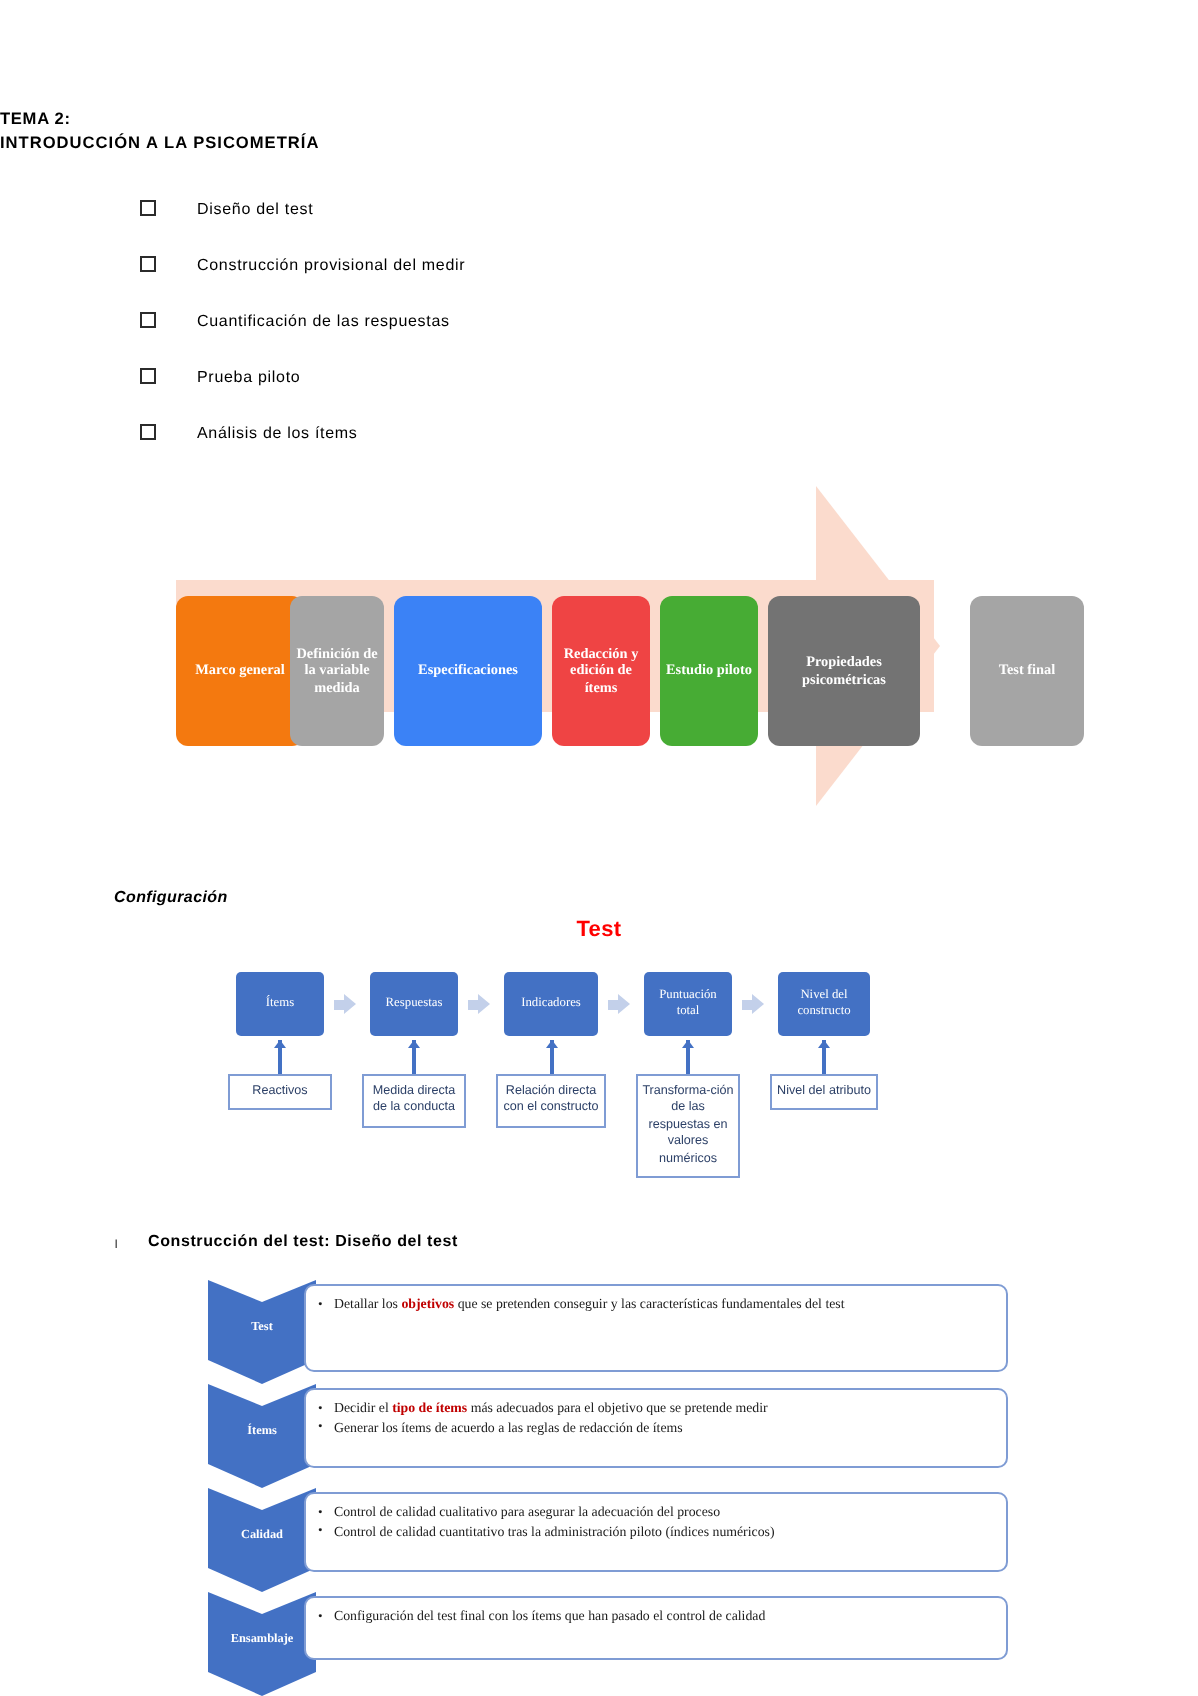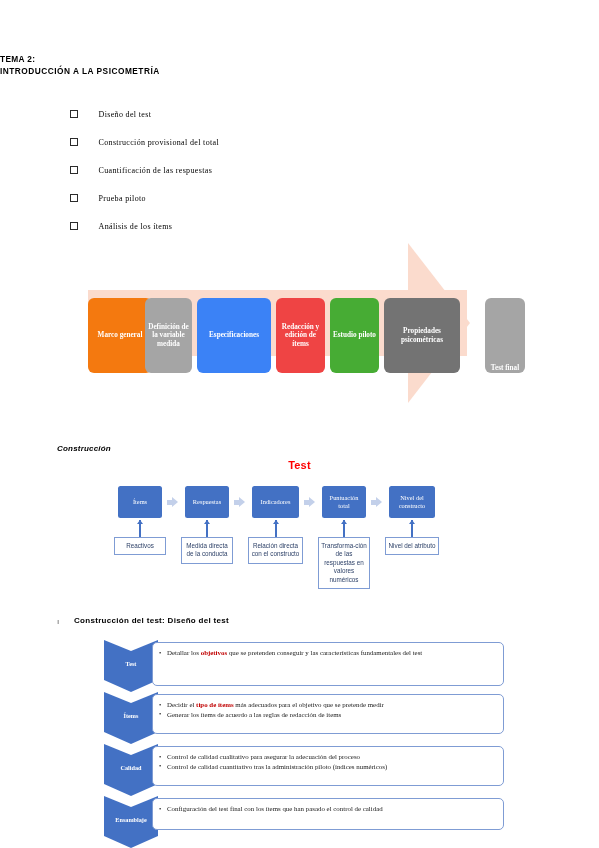--- a/index.html
+++ b/index.html
@@ -14,21 +14,21 @@
   
   .doc-title{
     position:absolute;left:0;right:0;top:53px;
     font-size:8.3px;font-weight:bold;
     letter-spacing:.35px;line-height:12px;
   }
   .doc-title .l2{letter-spacing:.5px;}
 
   
   .bullets{position:absolute;left:70px;top:100px;width:420px;}
-  .bullet-row{display:flex;align-items:center;height:28px;font-family:Liberation Serif, serif;}
+  .bullet-row{display:flex;align-items:flex-start;height:28px;}
   .bullet-mark{
     width:5.5px;height:5.5px;border:1px solid #2b2b2b;
     margin-right:21px;flex:0 0 auto;background:#fff;
   }
   .bullet-text{font-size:8px;letter-spacing:.35px;white-space:nowrap;}
 
   
   .process{position:absolute;left:0;top:243px;width:599px;height:200px;}
   .arrow-shape{
     position:absolute;left:88px;top:47px;width:379px;height:66px;
@@ -145,21 +145,21 @@
     <div class="l2">INTRODUCCIÓN A LA PSICOMETRÍA</div>
   </div>
 
   <div class="bullets" id="outline-list">
       <div class="bullet-row">
         <span class="bullet-mark"></span>
         <span class="bullet-text">Diseño del test</span>
       </div>
       <div class="bullet-row">
         <span class="bullet-mark"></span>
-        <span class="bullet-text">Construcción provisional del total</span>
+        <span class="bullet-text">Construcción provisional del medir</span>
       </div>
       <div class="bullet-row">
         <span class="bullet-mark"></span>
         <span class="bullet-text">Cuantificación de las respuestas</span>
       </div>
       <div class="bullet-row">
         <span class="bullet-mark"></span>
         <span class="bullet-text">Prueba piloto</span>
       </div>
       <div class="bullet-row">
@@ -183,27 +183,27 @@
         </div>
         <div class="block b-h" style="left: 276px; width: 49px; background: #ef4444;">
           <span>Redacción y edición de ítems</span>
         </div>
         <div class="block b-h" style="left: 330px; width: 49px; background: rgb(71, 172, 52);">
           <span>Estudio piloto</span>
         </div>
         <div class="block b-h" style="left: 384px; width: 76px; background: #737373;">
           <span>Propiedades psicométricas</span>
         </div>
-        <div class="block b-h" style="left: 485px; width: 40px; background: rgb(165, 165, 165); align-items: flex-end;">
+        <div class="block b-h" style="left: 485px; width: 57px; background: rgb(165, 165, 165);">
           <span>Test final</span>
         </div>
       </div>
   </div>
 
-  <div class="sec-intro-label">Construcción</div>
+  <div class="sec-intro-label">Configuración</div>
   <div class="test-heading">Test</div>
   <div class="flow" id="flow-diagram">
       <div class="flow-box" style="left: 118px; width: 44px;">
         <span>Ítems</span>
       </div>
       <div class="flow-arrow" style="left: 167px;">
         <span class="bar"></span>
         <span class="tip"></span>
       </div>
       <div class="connector" style="left: 139px;"></div>

